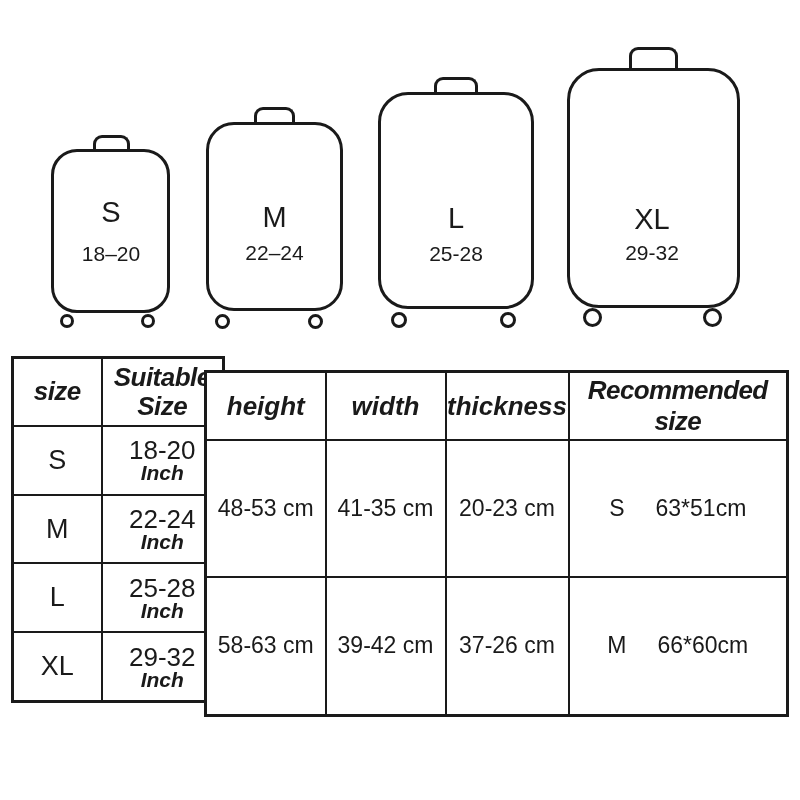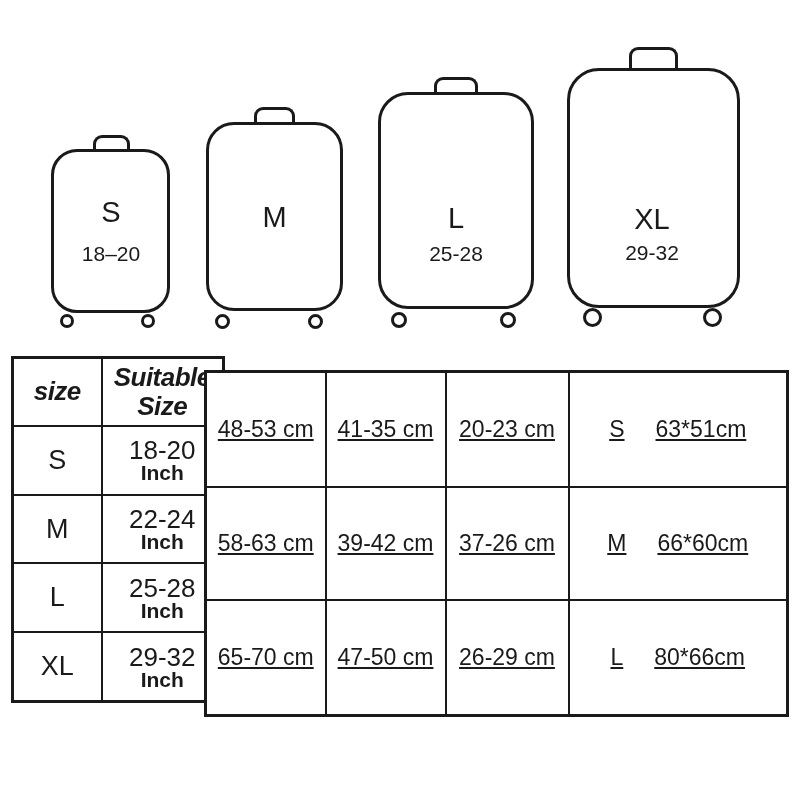--- a/index.html
+++ b/index.html
@@ -65,26 +65,26 @@
     padding:0; overflow:hidden;
   }
   table.tbl { border:3px solid #1a1a1a; }
   .tbl tr.hdr th { font-style:italic; font-weight:bold; height:66px; }
 
   .left-tbl { left:11px; top:356px; width:214px; height:347px; }
   .left-tbl tr.hdr th { font-size:26px; line-height:1.12; letter-spacing:-0.5px; }
   .left-tbl th.h-suitable { font-size:23px;margin-left:36px; }
   .left-tbl td.sz { font-size:27px; }
   .left-tbl .range { font-size:26px; line-height:27px; }
-  .left-tbl .unit  { font-size:21px; font-weight:bold; line-height:21px; margin-top:-2px; }
+  .left-tbl .unit  { font-size:21px; font-weight:bold; font-style:italic; line-height:21px; margin-top:-2px; }
 
   .right-tbl { left:204px; top:370px; width:585px; height:347px; }
   .right-tbl tr.hdr th { font-size:26px; }
   .right-tbl th.h-rec { font-size:25px; letter-spacing:-0.6px; }
-  .right-tbl td { font-size:23px;text-decoration:underline; }
+  .right-tbl td { font-size:23px; }
   .rec-wrap { display:flex; justify-content:center; align-items:center; gap:31px; white-space:nowrap; }
 </style>
 </head>
 <body>
 
 <div class="canvas">
 
   <div class="suitcase s-s">
     <div class="handle"></div>
     <div class="shell"></div>
@@ -93,20 +93,21 @@
     <div class="case-label">S</div>
     <div class="case-range">18–20</div>
   </div>
 
   <div class="suitcase s-m">
     <div class="handle"></div>
     <div class="shell"></div>
     <div class="wheel wl"></div>
     <div class="wheel wr"></div>
     <div class="case-label">M</div>
+    <div class="case-range">22–24</div>
   </div>
 
   <div class="suitcase s-l">
     <div class="handle"></div>
     <div class="shell"></div>
     <div class="wheel wl"></div>
     <div class="wheel wr"></div>
     <div class="case-label">L</div>
     <div class="case-range">25-28</div>
   </div>
@@ -162,20 +163,26 @@
     </table>
 
   <table class="tbl right-tbl">
     <colgroup>
         <col style="width:120px">
         <col style="width:120px">
         <col style="width:123px">
         <col>
       </colgroup>
     <tbody>
+        <tr class="hdr">
+      <th>height</th>
+      <th>width</th>
+      <th>thickness</th>
+      <th class="h-rec">Recommended size</th>
+    </tr>
     <tr>
       <td>48-53 cm</td>
       <td>41-35 cm</td>
       <td>20-23 cm</td>
       <td>
         <div class="rec-wrap">
           <span>S</span>
           <span>63*51cm</span>
         </div>
       </td>
@@ -184,27 +191,16 @@
       <td>58-63 cm</td>
       <td>39-42 cm</td>
       <td>37-26 cm</td>
       <td>
         <div class="rec-wrap">
           <span>M</span>
           <span>66*60cm</span>
         </div>
       </td>
     </tr>
-    <tr>
-      <td>65-70 cm</td>
-      <td>47-50 cm</td>
-      <td>26-29 cm</td>
-      <td>
-        <div class="rec-wrap">
-          <span>L</span>
-          <span>80*66cm</span>
-        </div>
-      </td>
-    </tr>
   </tbody>
     </table>
 
 </div>
 
 </body></html>

